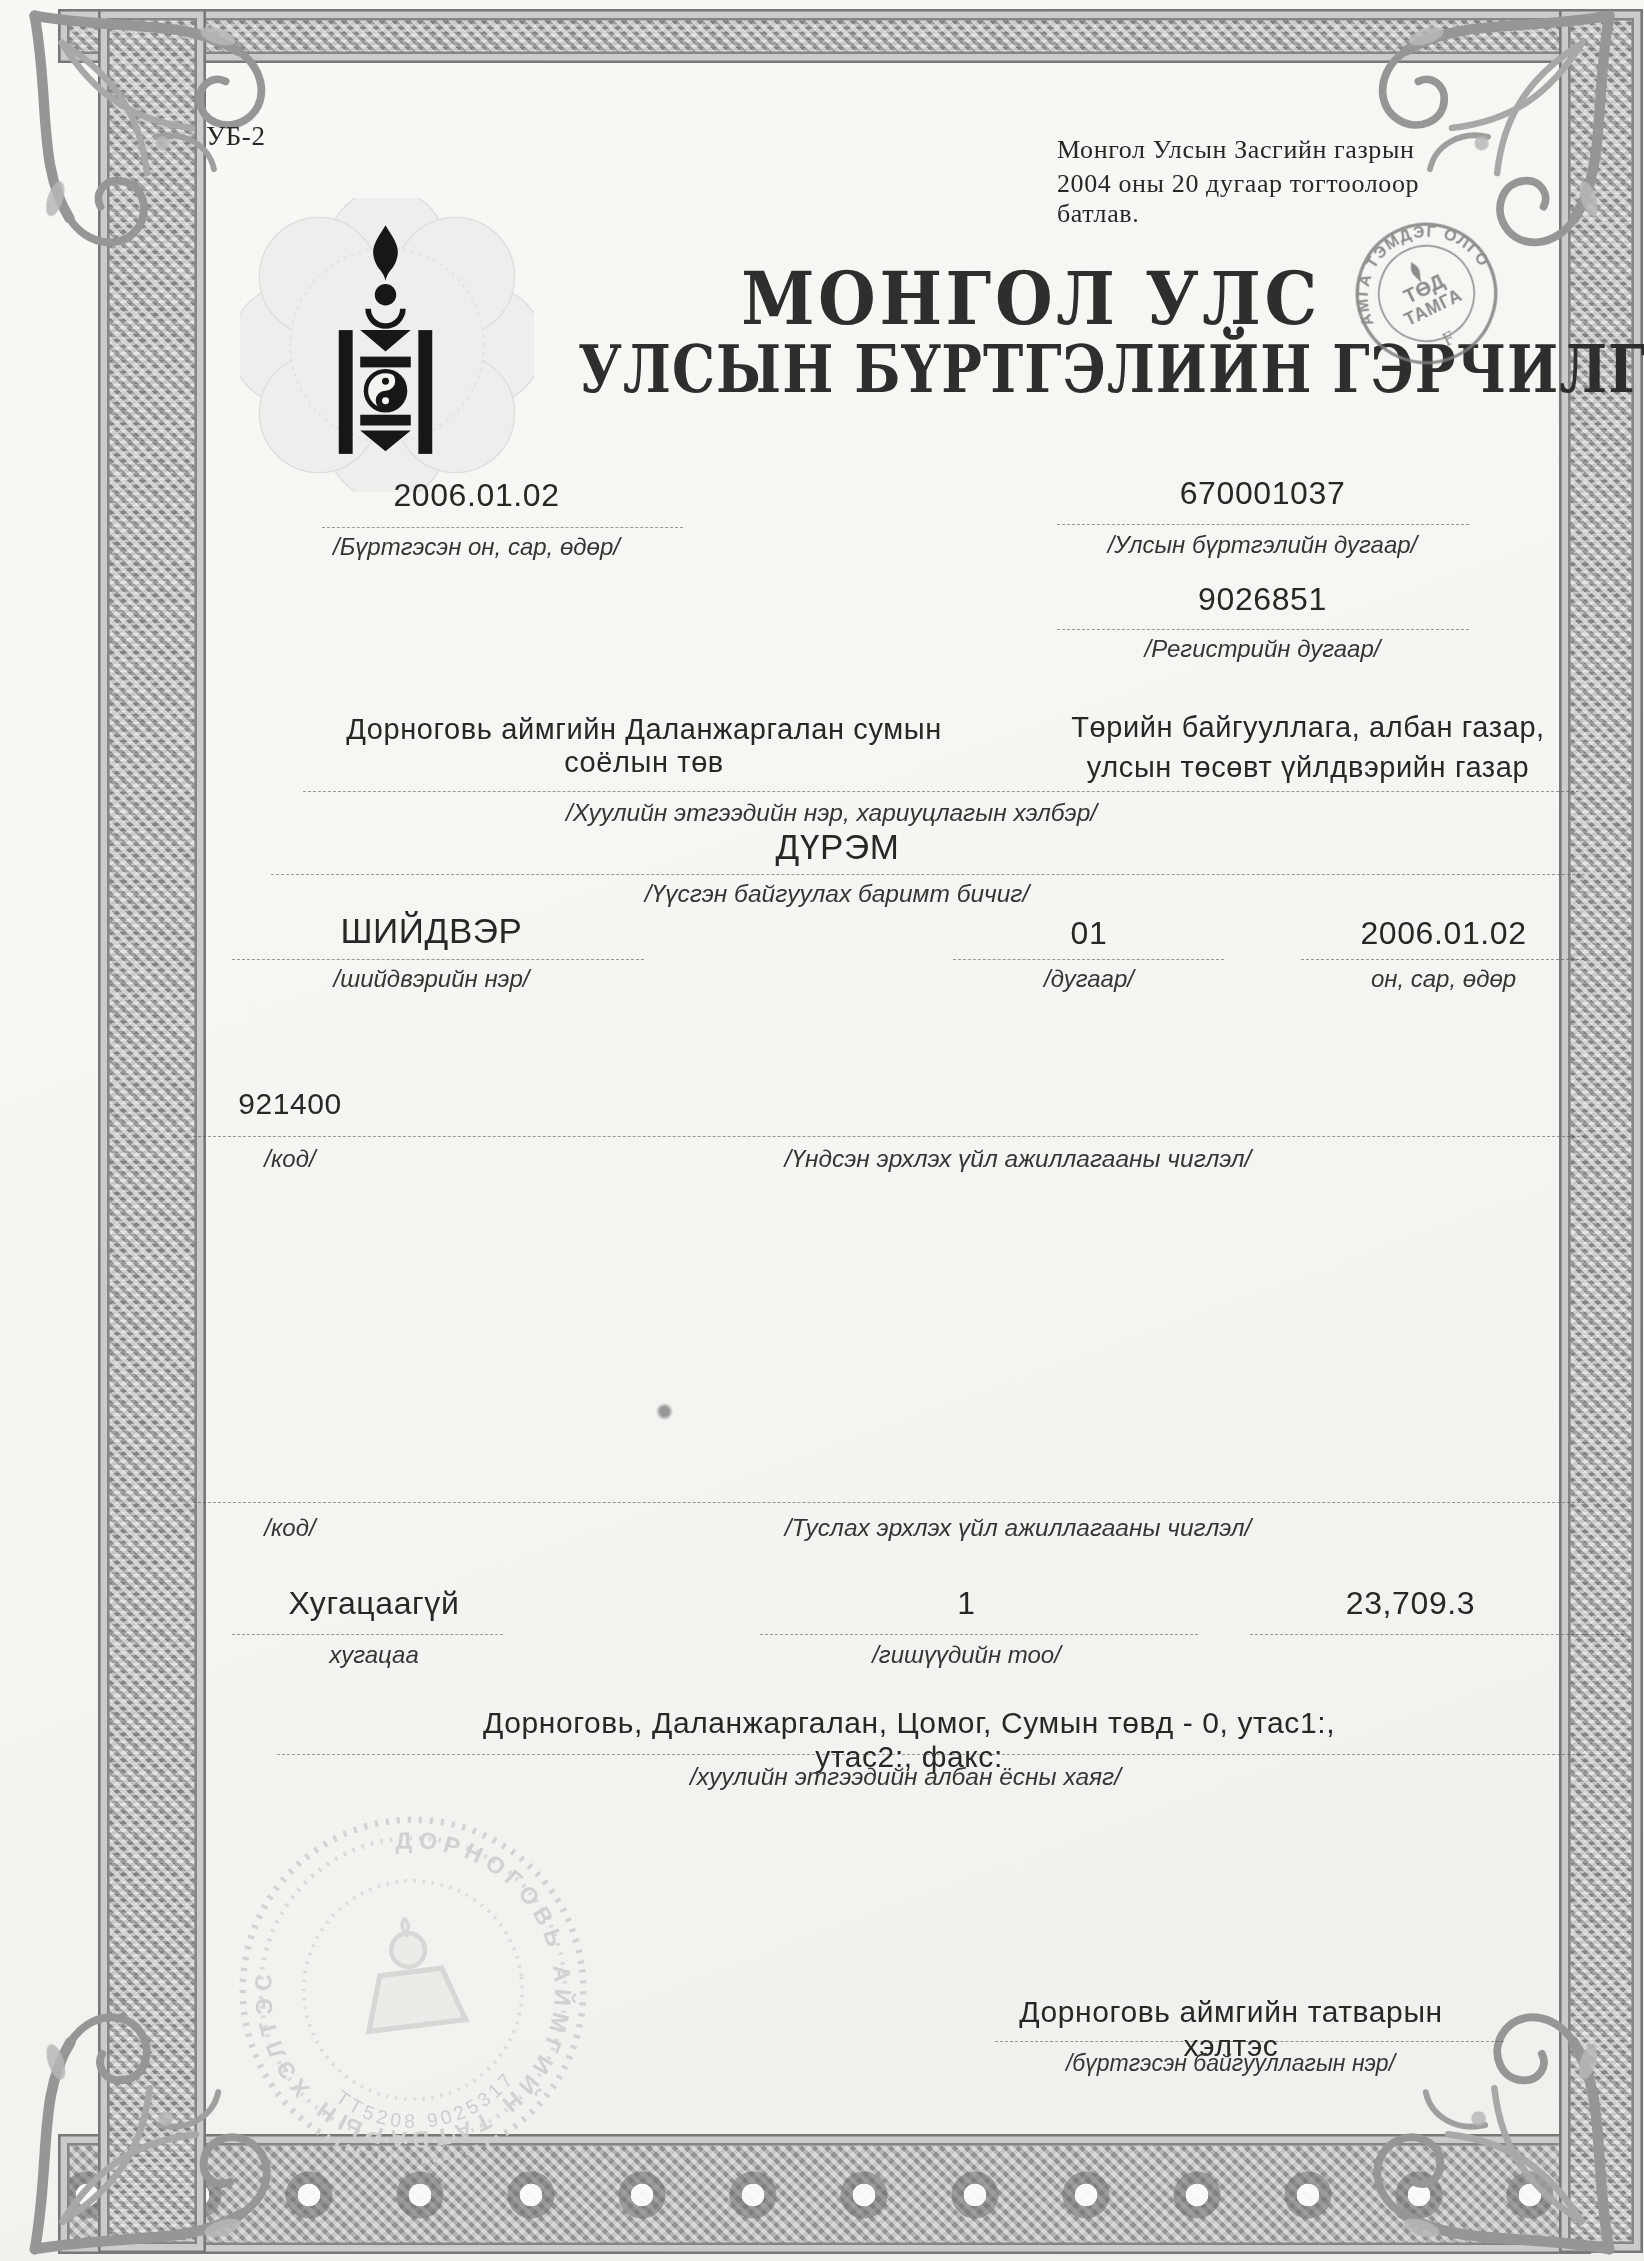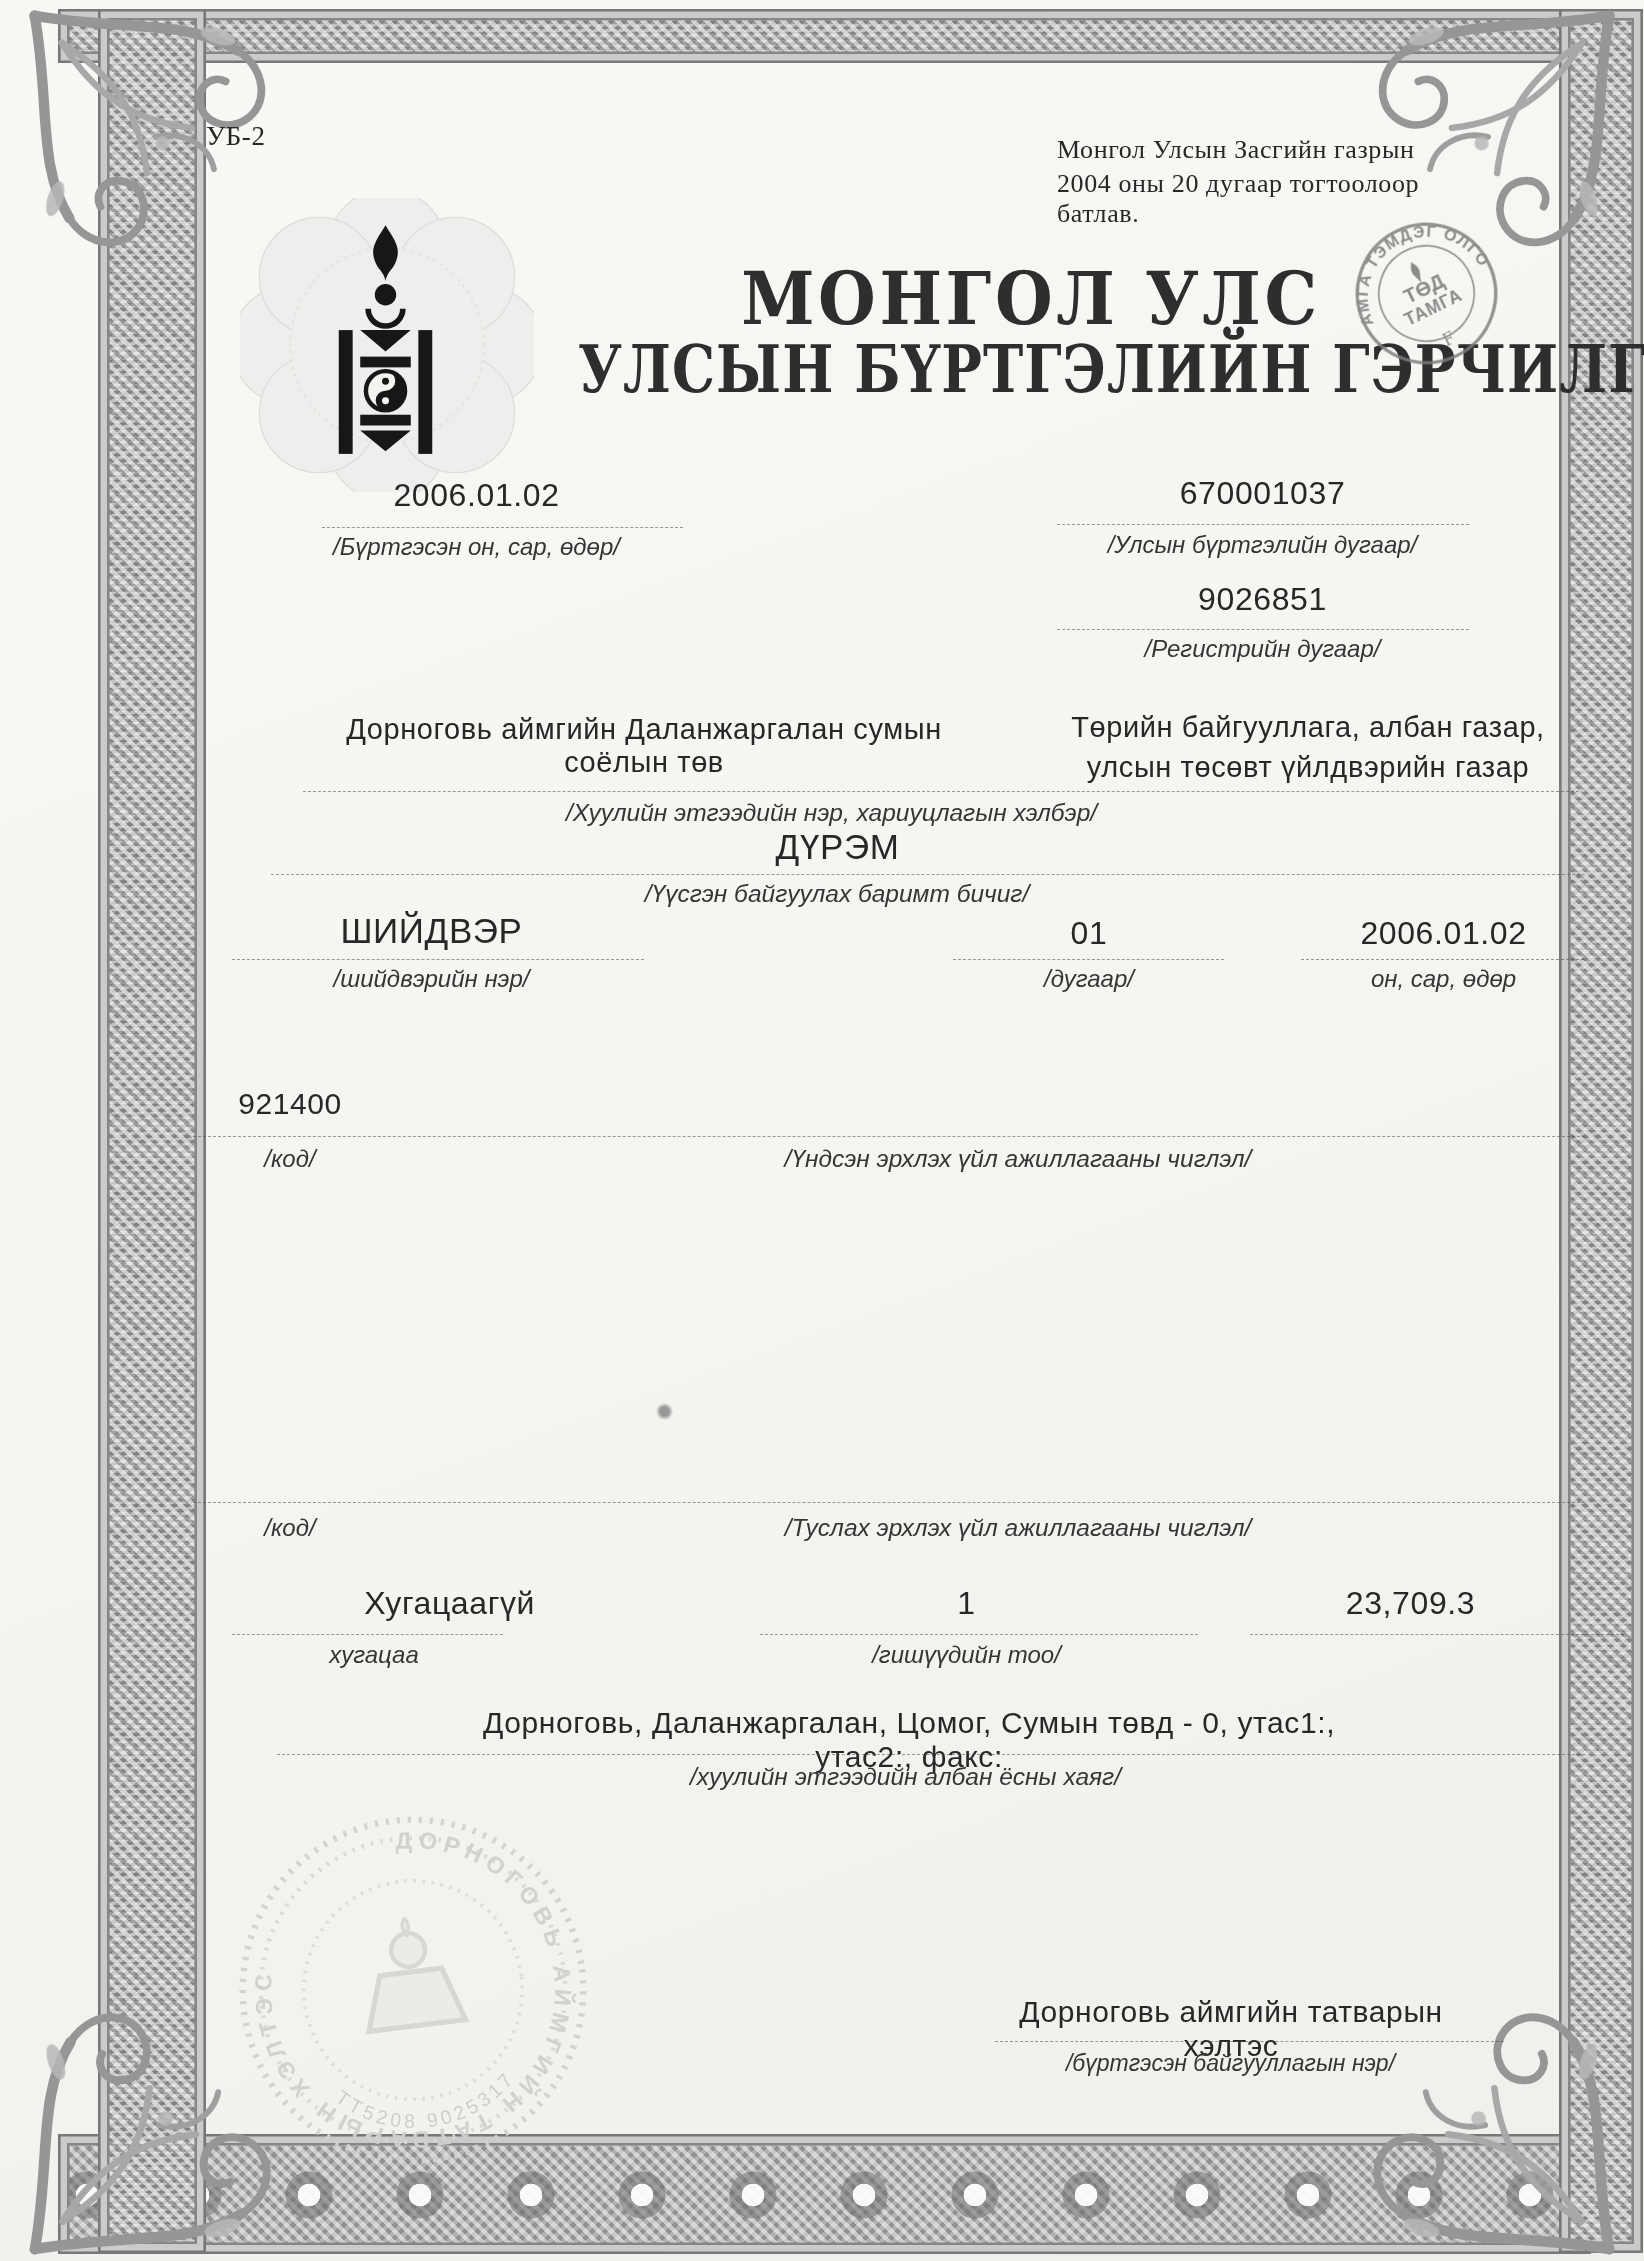--- a/index.html
+++ b/index.html
@@ -167,21 +167,21 @@
   <div class="dl" style="left:193px;top:1136px;width:1392px;"></div>
   <div class="lbl" style="left:200px;top:1145px;width:180px;font-size:24px;">/код/</div>
   <div class="lbl" style="left:567px;top:1145px;width:902px;font-size:24.5px;">/Үндсэн эрхлэх үйл ажиллагааны чиглэл/</div>
 
   <div class="speck" style="left:656px;top:1402px;width:17px;height:19.3px;opacity:.55;"></div>
 
   <div class="dl" style="left:193px;top:1502px;width:1392px;"></div>
   <div class="lbl" style="left:200px;top:1514px;width:180px;font-size:24px;">/код/</div>
   <div class="lbl" style="left:567px;top:1514px;width:902px;font-size:24.5px;">/Туслах эрхлэх үйл ажиллагааны чиглэл/</div>
 
-  <div class="val" style="left:213px;top:1585px;width:322px;font-size:32px;text-align:right;">Хугацаагүй</div>
+  <div class="val" style="left:213px;top:1585px;width:322px;font-size:32px;">Хугацаагүй</div>
   <div class="dl" style="left:232px;top:1634px;width:271px;"></div>
   <div class="lbl" style="left:213px;top:1641px;width:322px;font-size:24px;">хугацаа</div>
 
   <div class="val" style="left:825px;top:1585px;width:283px;font-size:32px;">1</div>
   <div class="dl" style="left:760px;top:1634px;width:438px;"></div>
   <div class="lbl" style="left:825px;top:1641px;width:283px;font-size:24px;">/гишүүдийн тоо/</div>
 
   <div class="val" style="left:1269px;top:1585px;width:283px;font-size:32px;">23,709.3</div>
   <div class="dl" style="left:1250px;top:1634px;width:374px;"></div>
 

